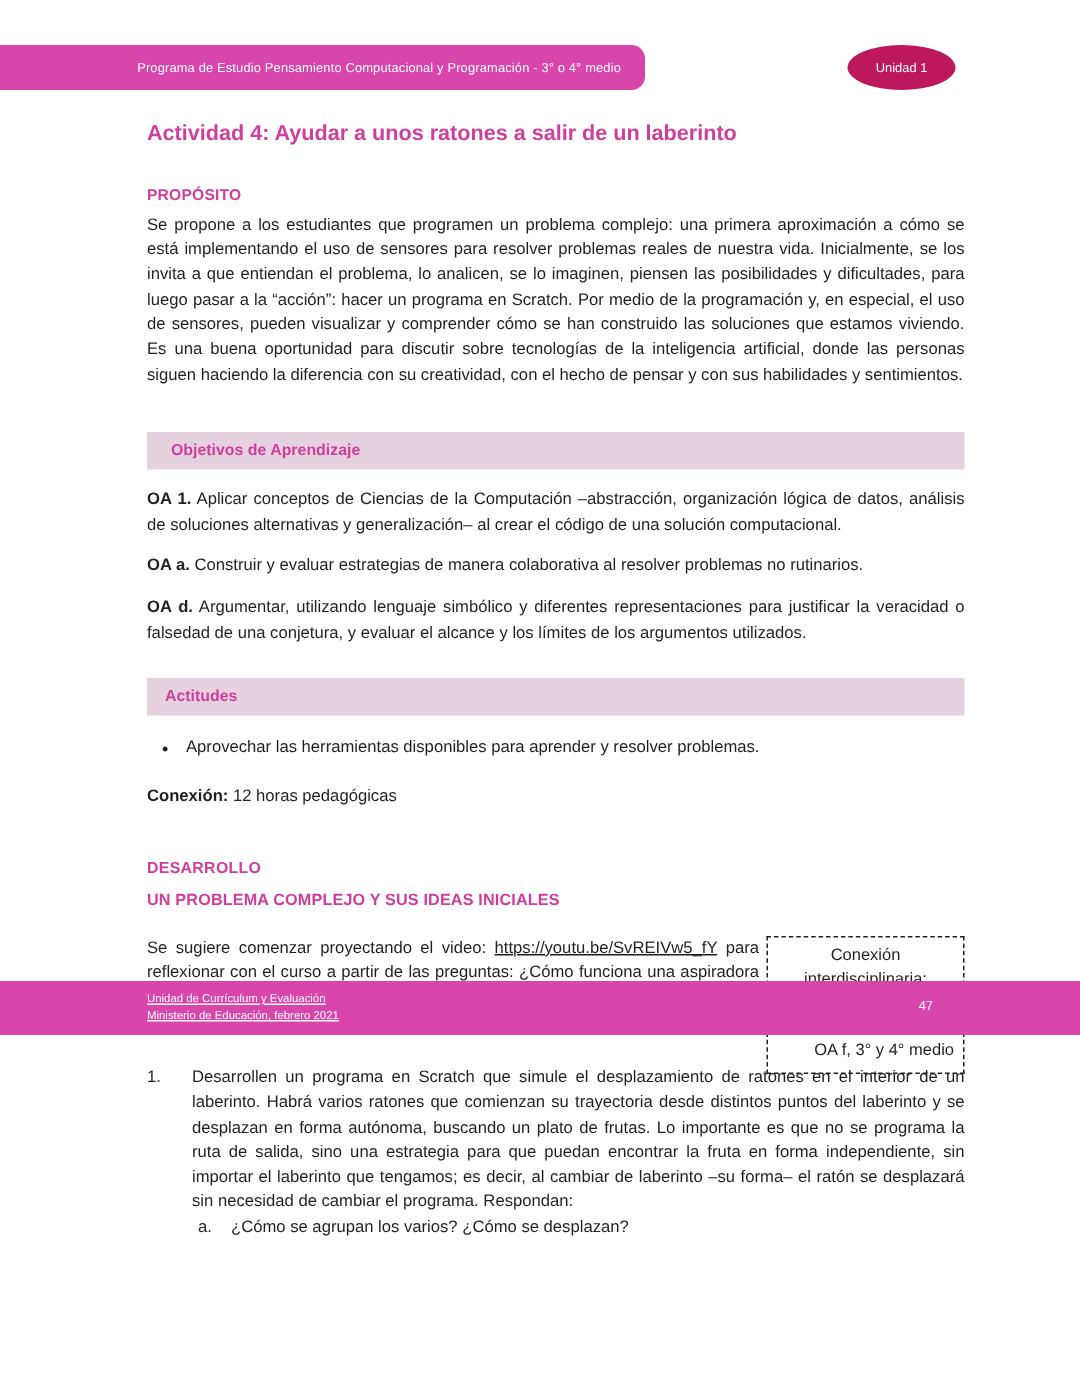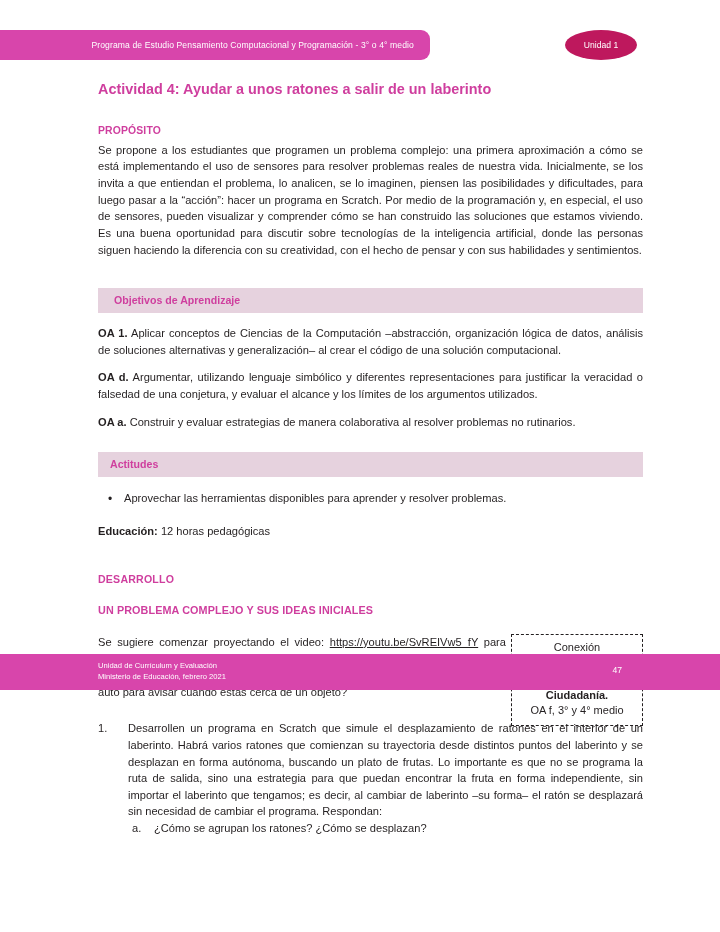--- a/index.html
+++ b/index.html
@@ -148,21 +148,21 @@
   }
 
   .desarrollo-head {
     margin: 33px 0 0 0;
     font-size: 10.6px;
     font-weight: bold;
     color: #cf3e9e;
     letter-spacing: 0.2px;
   }
   .subhead {
-    margin: 19px 0 0 0;
+    margin: 9px 0 0 0;
     font-size: 10.8px;
     font-weight: bold;
     color: #cf3e9e;
     letter-spacing: 0.1px;
   }
 
   
   .video-row {
     position: relative;
     margin-top: 18px;
@@ -185,21 +185,21 @@
     top: 0;
     width: 132px;
     box-sizing: border-box;
     border: 1px dashed #231f20;
     padding: 5px 6px 6px 6px;
     font-size: 11px;
     line-height: 1.45;
     text-align: center;
   }
   .conn-box .l2 { font-weight: bold; }
-  .conn-box .l3 { }
+  .conn-box .l3 { text-align: right; }
 
   
   ol.steps {
     margin: 20px 0 0 0;
     padding: 0 0 0 30px;
     list-style: none;
     counter-reset: stepcounter;
   }
   ol.steps > li {
     position: relative;
@@ -246,20 +246,21 @@
     height: 36px;
     background: #d845ab;
   }
   .footer-text {
     position: absolute;
     left: 98px;
     top: 6px;
     font-size: 7.6px;
     line-height: 1.45;
     color: #ffffff;
+    text-decoration: underline;
   }
   .footer-page {
     position: absolute;
     right: 98px;
     top: 11px;
     font-size: 8.6px;
     color: #ffffff;
   }
 </style>
 </head>
@@ -280,53 +281,53 @@
 
     <p class="kicker">PROPÓSITO</p>
     <p class="body">Se propone a los estudiantes que programen un problema complejo: una primera aproximación a cómo se está implementando el uso de sensores para resolver problemas reales de nuestra vida. Inicialmente, se los invita a que entiendan el problema, lo analicen, se lo imaginen, piensen las posibilidades y dificultades, para luego pasar a la “acción”: hacer un programa en Scratch. Por medio de la programación y, en especial, el uso de sensores, pueden visualizar y comprender cómo se han construido las soluciones que estamos viviendo. Es una buena oportunidad para discutir sobre tecnologías de la inteligencia artificial, donde las personas siguen haciendo la diferencia con su creatividad, con el hecho de pensar y con sus habilidades y sentimientos.</p>
 
     <div class="band band-gap-top">Objetivos de Aprendizaje</div>
     <div class="oa-block">
       <p class="oa">
         <b>OA 1.</b><span> Aplicar conceptos de Ciencias de la Computación –abstracción, organización lógica de datos, análisis de soluciones alternativas y generalización– al crear el código de una solución computacional.</span>
       </p>
       <p class="oa">
-        <b>OA d.</b><span> Argumentar, utilizando lenguaje simbólico y diferentes representaciones para justificar la veracidad o falsedad de una conjetura, y evaluar el alcance y los límites de los argumentos utilizados.</span>
+        <b>OA a.</b><span> Construir y evaluar estrategias de manera colaborativa al resolver problemas no rutinarios.</span>
       </p>
       <p class="oa">
-        <b>OA a.</b><span> Construir y evaluar estrategias de manera colaborativa al resolver problemas no rutinarios.</span>
+        <b>OA d.</b><span> Argumentar, utilizando lenguaje simbólico y diferentes representaciones para justificar la veracidad o falsedad de una conjetura, y evaluar el alcance y los límites de los argumentos utilizados.</span>
       </p>
     </div>
 
     <div class="band band-gap-top-sm">Actitudes</div>
     <ul class="attitudes">
       <li>Aprovechar las herramientas disponibles para aprender y resolver problemas.</li>
     </ul>
 
     <p class="duration">
-      <b>Educación:</b><span> 12 horas pedagógicas</span>
+      <b>Conexión:</b><span> 12 horas pedagógicas</span>
     </p>
 
     <p class="desarrollo-head">DESARROLLO</p>
     <p class="subhead">UN PROBLEMA COMPLEJO Y SUS IDEAS INICIALES</p>
 
     <div class="video-row">
       <p class="video-text"><span>Se sugiere comenzar proyectando el video: </span><a href="#">https://youtu.be/SvREIVw5_fY</a><span> para reflexionar con el curso a partir de las preguntas: ¿Cómo funciona una aspiradora autónoma? ¿Cómo funcionan los autos que se manejan solos? ¿Cómo lo hace un auto para avisar cuando estás cerca de un objeto?</span></p>
       <div class="conn-box">
         <div class="l1">Conexión interdisciplinaria:</div>
         <div class="l2">Ciencias para la Ciudadanía.</div>
         <div class="l3">OA f, 3° y 4° medio</div>
       </div>
     </div>
 
     <ol class="steps">
       <li>
         <span>Desarrollen un programa en Scratch que simule el desplazamiento de ratones en el interior de un laberinto. Habrá varios ratones que comienzan su trayectoria desde distintos puntos del laberinto y se desplazan en forma autónoma, buscando un plato de frutas. Lo importante es que no se programa la ruta de salida, sino una estrategia para que puedan encontrar la fruta en forma independiente, sin importar el laberinto que tengamos; es decir, al cambiar de laberinto –su forma– el ratón se desplazará sin necesidad de cambiar el programa. Respondan:</span>
         <ol class="sub">
-          <li>¿Cómo se agrupan los ratones? ¿Cómo se desplazan?</li>
+          <li>¿Cómo se agrupan los varios? ¿Cómo se desplazan?</li>
         </ol>
       </li>
     </ol>
 
   </div>
 
   <div class="footer-bar">
     <div class="footer-text">
       <div>Unidad de Currículum y Evaluación</div>
       <div>Ministerio de Educación, febrero 2021</div>

